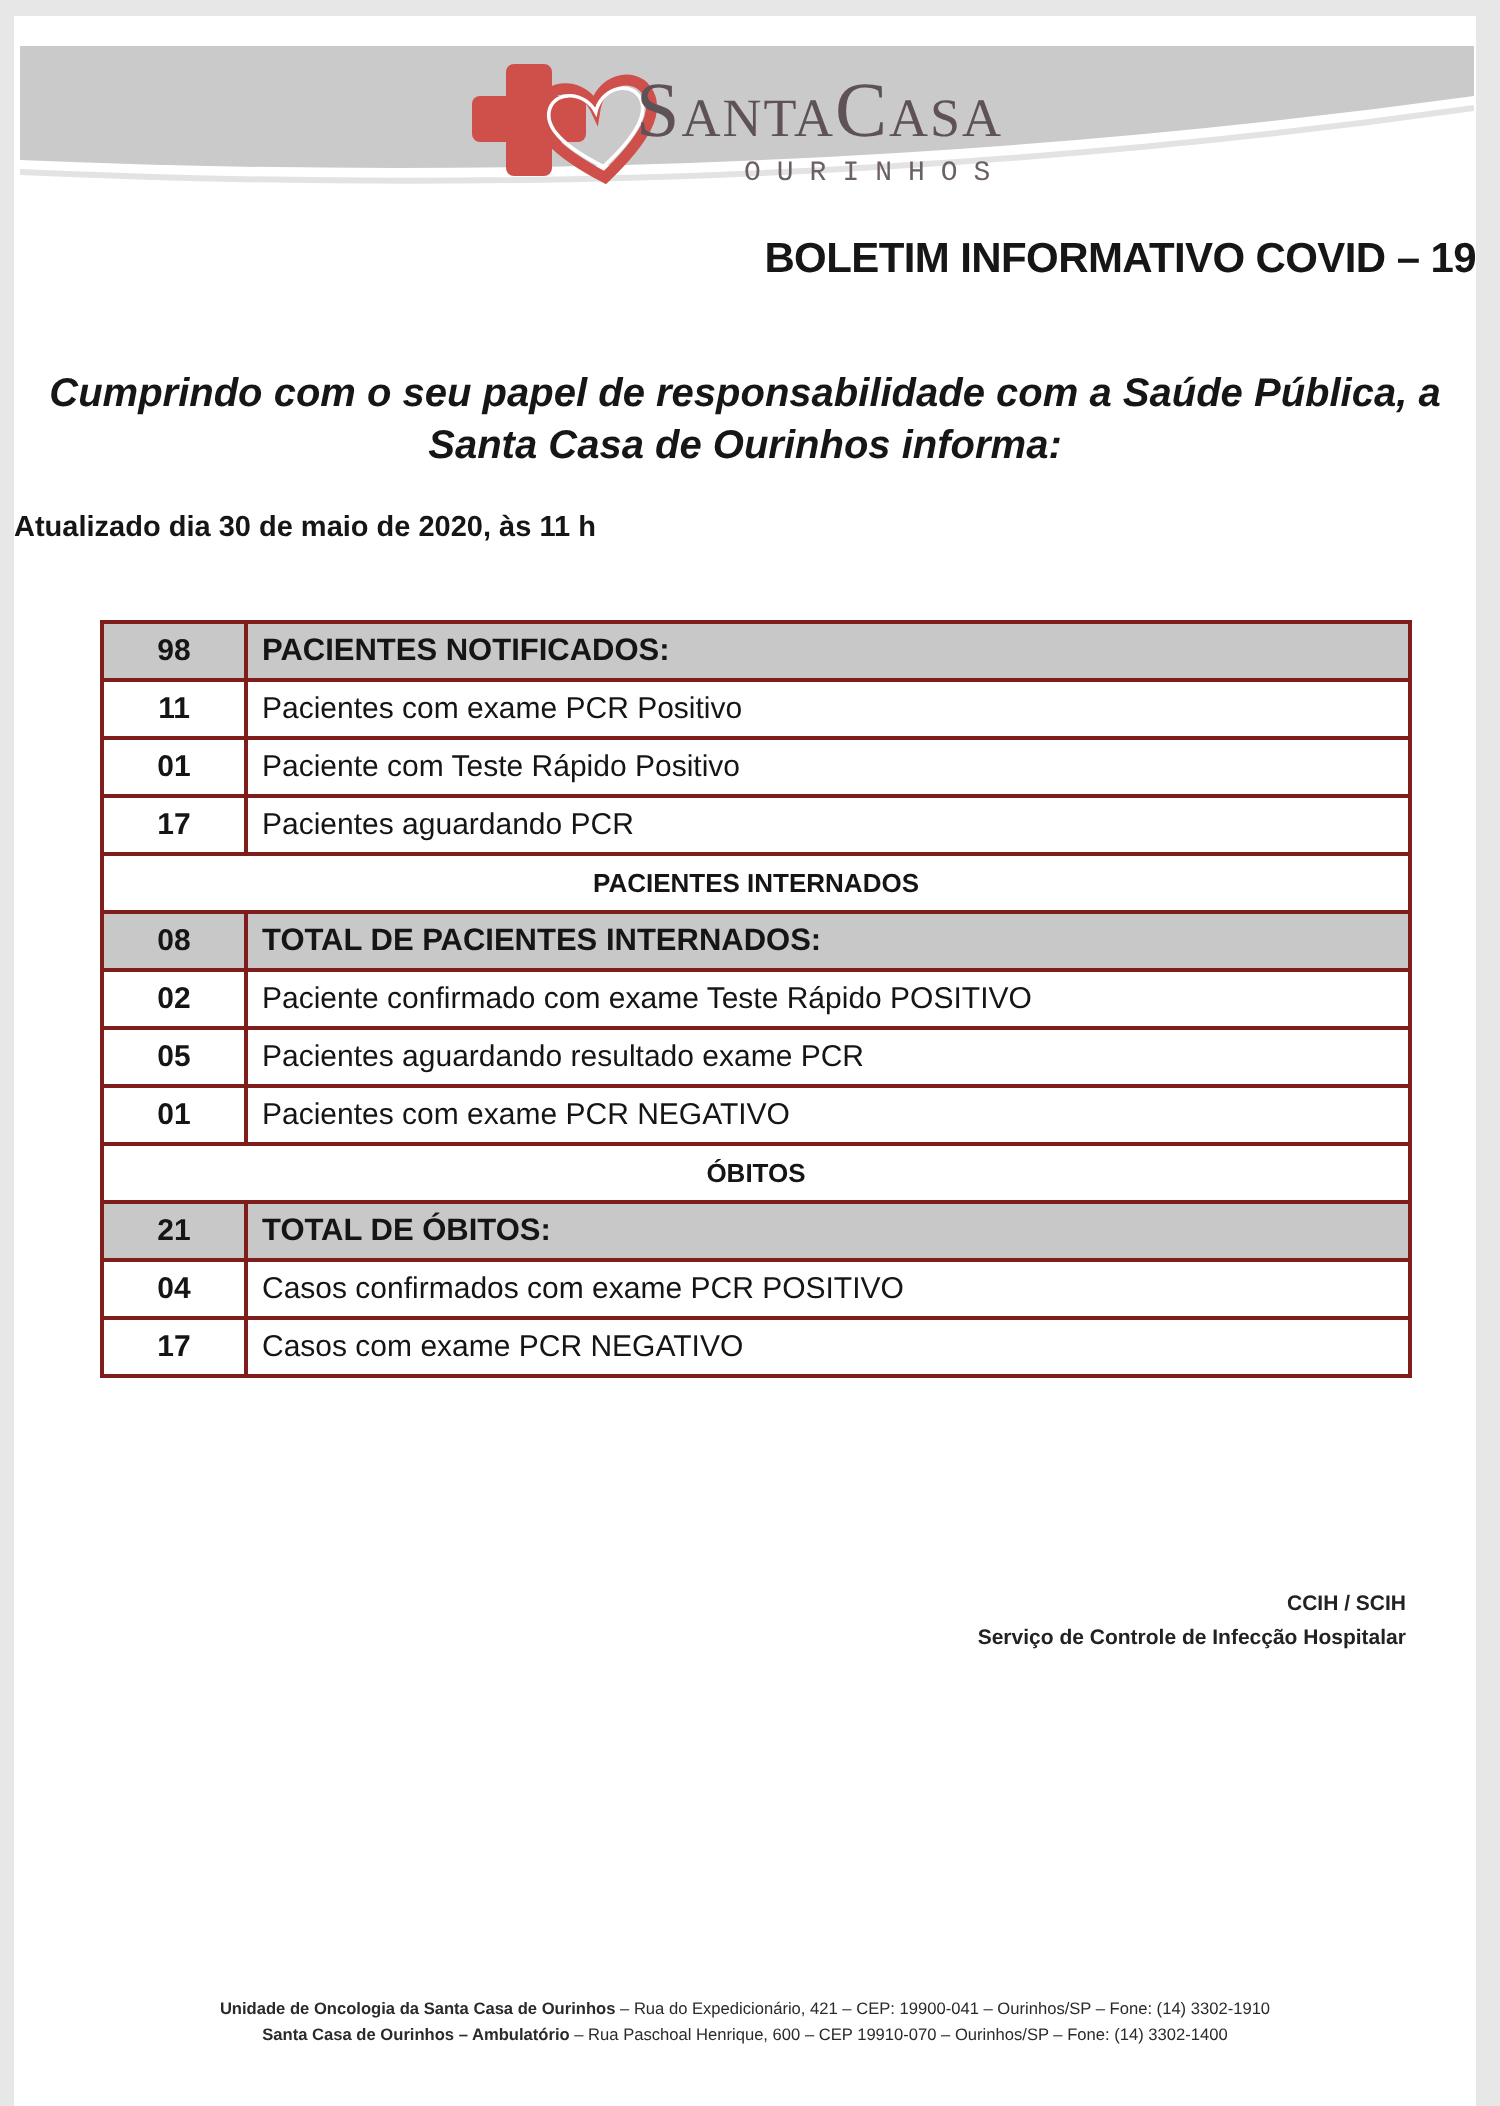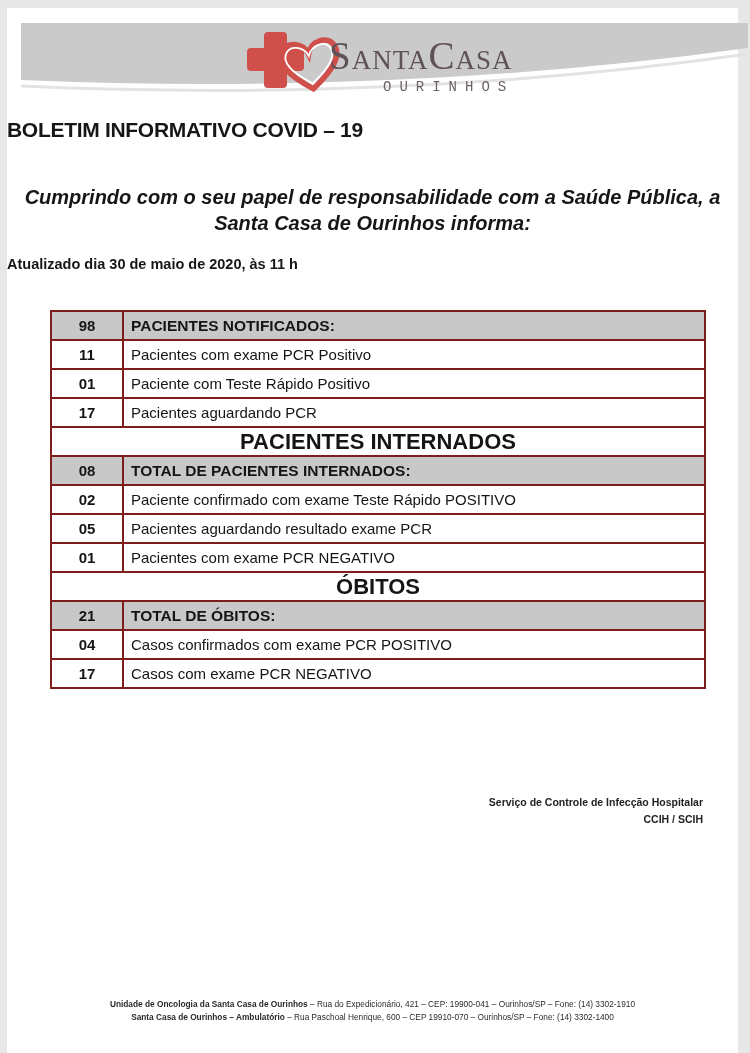--- a/index.html
+++ b/index.html
@@ -22,21 +22,21 @@
   .page{
     position:absolute;
     left:7px; top:8px;
     width:731px; height:1045px;
     background:#ffffff;
   }
 
   
   .banner{
     position:absolute;
-    left:14px; top:15px;
+    left:3px; top:15px;
     width:632px; height:78px;
   }
   .banner-swoosh{position:absolute;left:0;top:0;}
   .logo-mark{position:absolute;left:226px;top:8px;}
   .brand{
     position:absolute;left:308px;top:10px;
     font-family:"Liberation Serif", serif;
     color:var(--logo-text);
     white-space:nowrap;
     letter-spacing:1px;
@@ -47,21 +47,21 @@
     position:absolute;left:362px;top:56px;
     font-family:Liberation Mono, monospace;
     font-size:14px;
     letter-spacing:8px;
     color:#6b6066;
   }
 
   
   .title{
     position:absolute;top:110px;left:0;width:100%;
-    text-align:left;
+    text-align:right;
     font-size:21px;font-weight:bold;letter-spacing:-0.3px;
     color:#161616;
   }
   .intro{
     position:absolute;top:176px;left:0;width:100%;
     text-align:center;
     font-size:20px;font-weight:bold;font-style:italic;
     line-height:26px;
     color:#161616;
   }
@@ -91,21 +91,21 @@
     text-align:center;
     font-weight:bold;
     font-size:15.5px;
   }
   td.label{padding-left:7px;}
   tr.gray td{background:var(--row-gray);}
   tr.gray td.label{font-weight:bold;font-size:15.5px;}
   tr.section td{
     text-align:center;
     font-weight:bold;
-    font-size:22px;
+    font-size:13px;
     background:#ffffff;
   }
 
   
   .signature{
     position:absolute;top:786px;right:35px;
     text-align:right;
     font-size:10.5px;font-weight:bold;
     line-height:17px;
     color:#222222;
@@ -203,22 +203,22 @@
       <td class="label">Casos confirmados com exame PCR POSITIVO</td>
     </tr>
     <tr>
       <td class="num">17</td>
       <td class="label">Casos com exame PCR NEGATIVO</td>
     </tr>
   </tbody>
     </table>
 
   <div class="signature">
+    <div>CCIH / SCIH</div>
     <div>Serviço de Controle de Infecção Hospitalar</div>
-    <div>CCIH / SCIH</div>
   </div>
 
   <div class="footer">
     <div><b>Unidade de Oncologia da Santa Casa de Ourinhos</b><span> – Rua do Expedicionário, 421 – CEP: 19900-041 – Ourinhos/SP – Fone: (14) 3302-1910</span></div>
     <div><b>Santa Casa de Ourinhos – Ambulatório</b><span> – Rua Paschoal Henrique, 600 – CEP 19910-070 – Ourinhos/SP – Fone: (14) 3302-1400</span></div>
   </div>
 
 </div>
 
 </body></html>

